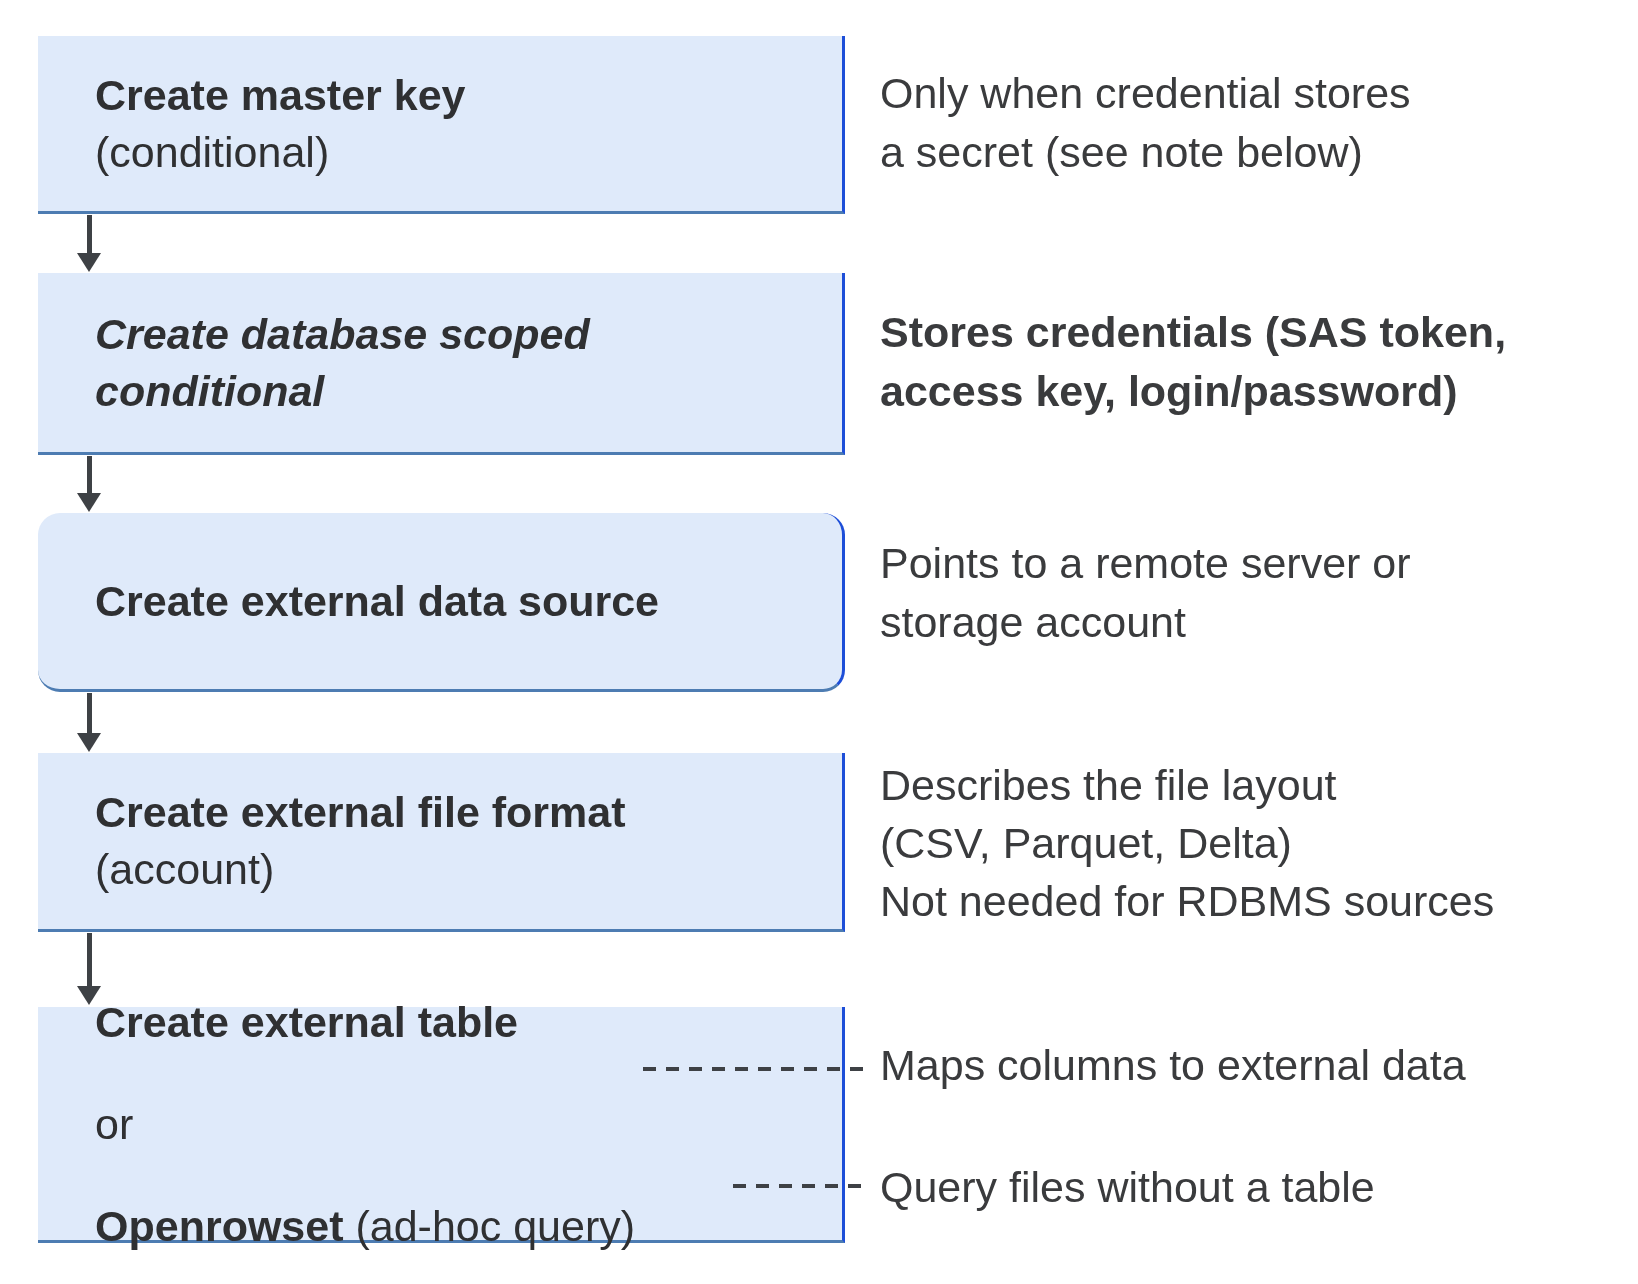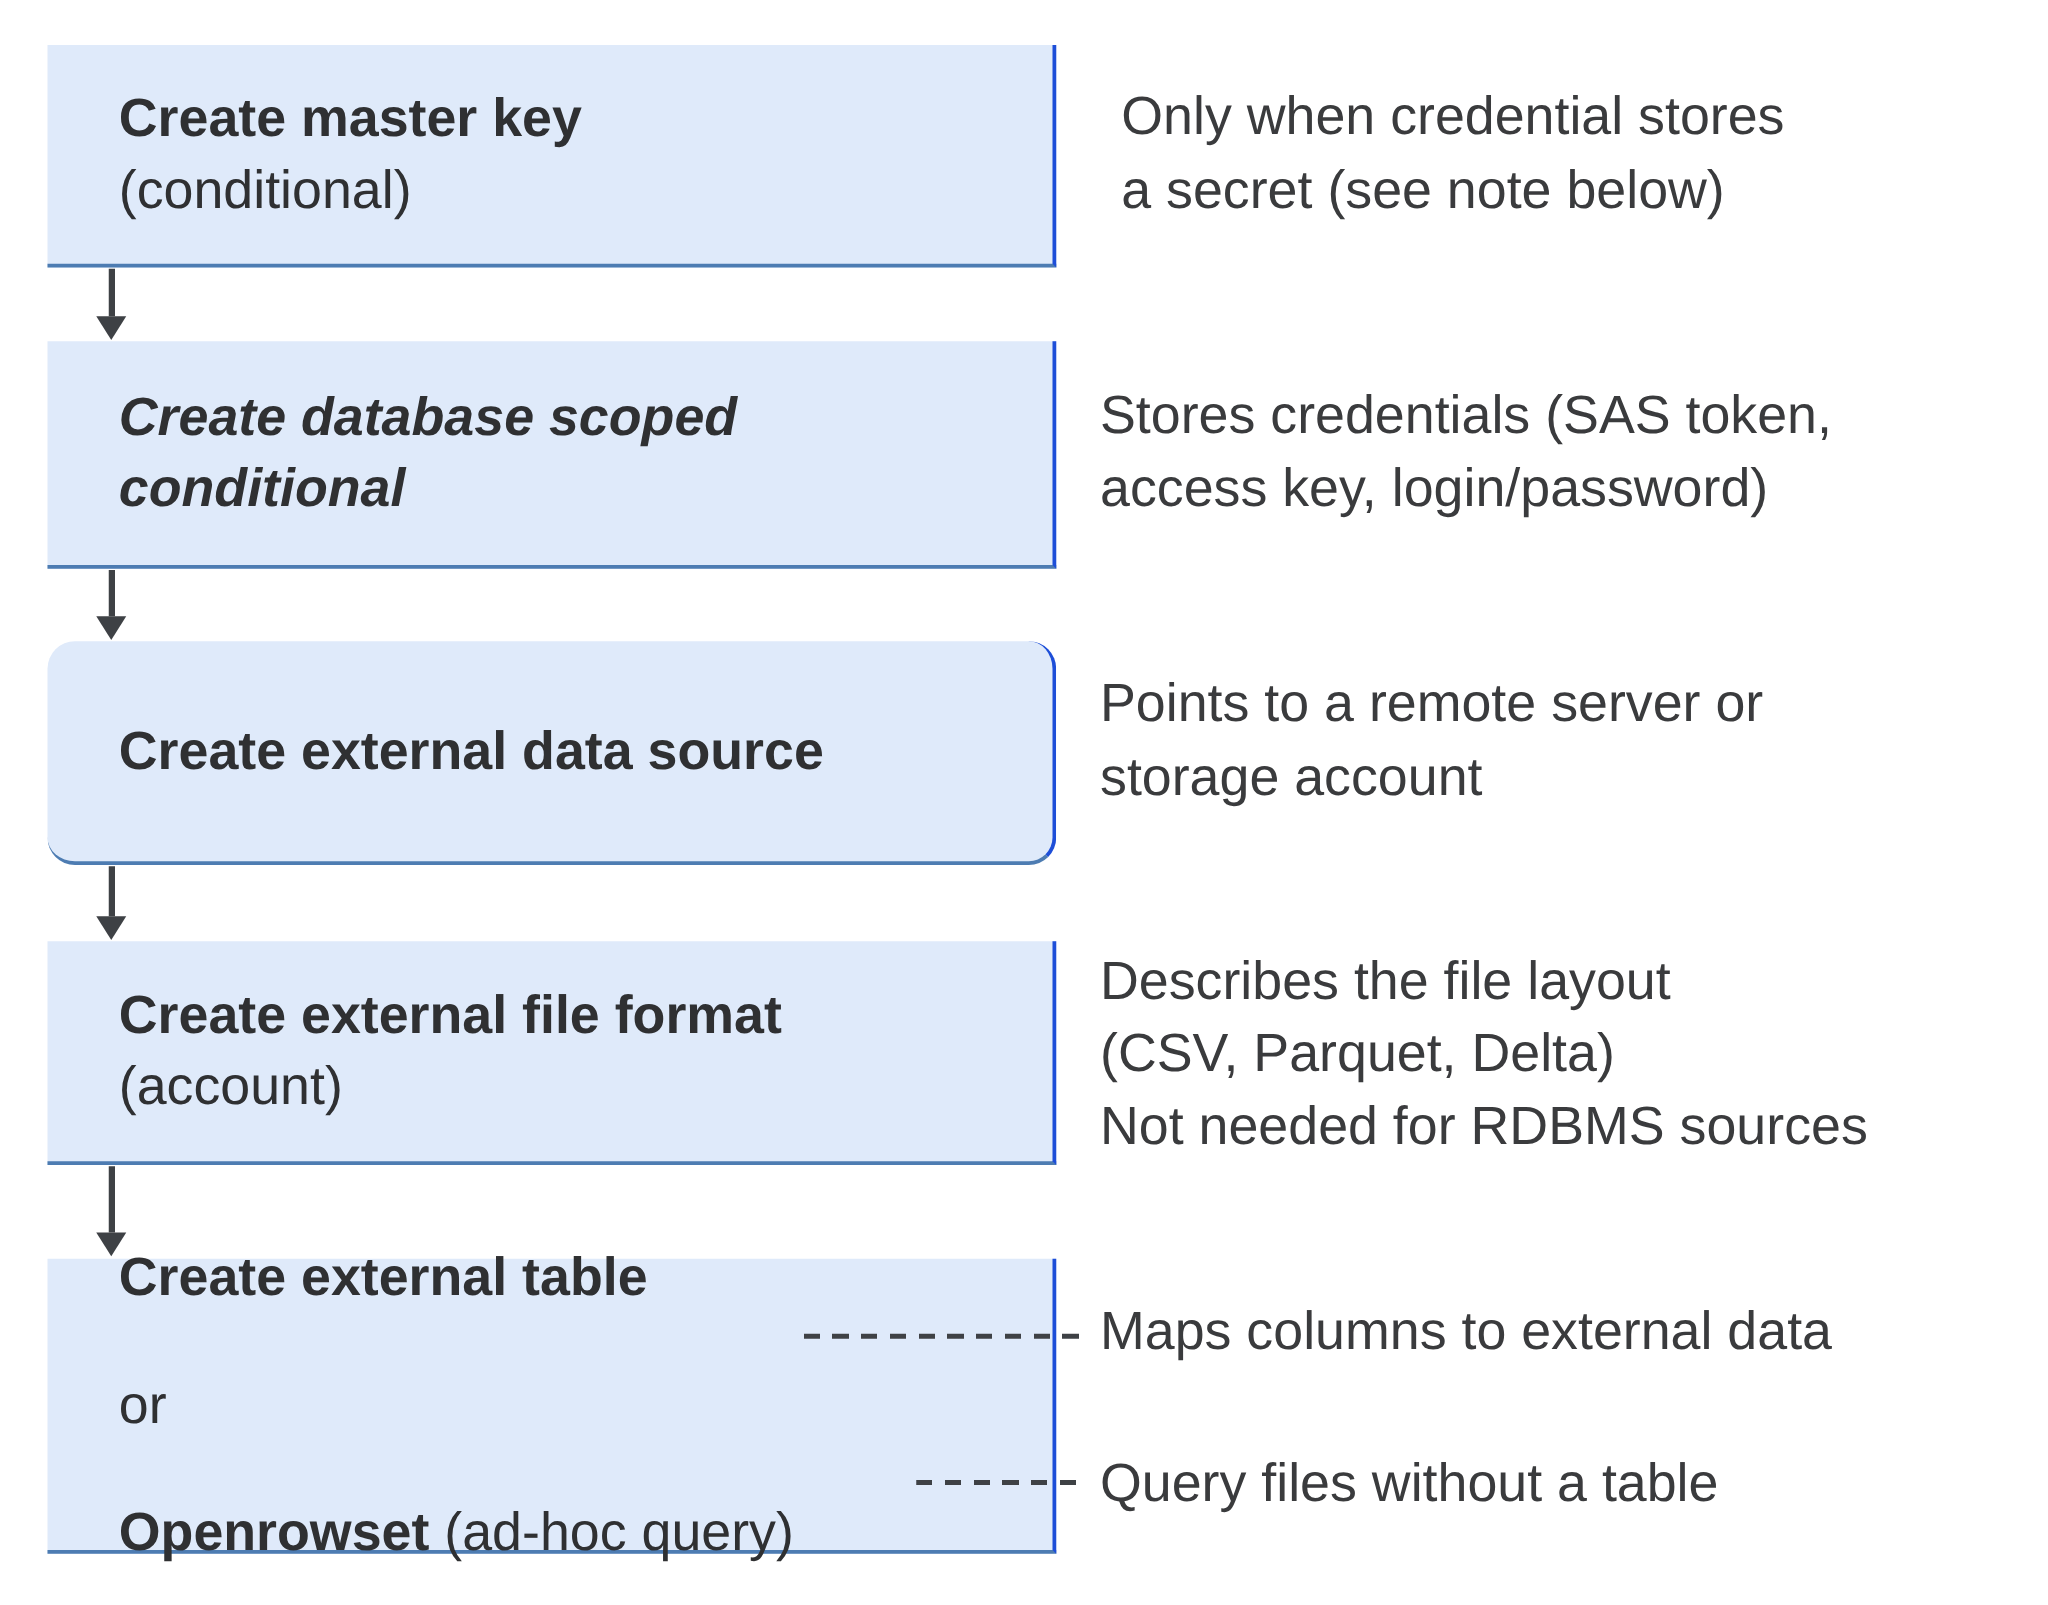--- a/index.html
+++ b/index.html
@@ -59,22 +59,22 @@
 
   
   .note {
     position: absolute;
     left: 880px;
     color: #3a3b3d;
     font-size: 43px;
     line-height: 59px;
     white-space: nowrap;
   }
-  .note1 { top: 64px; margin-left: 17px; }
-  .note2 { top: 303px; }
+  .note1 { top: 64px; }
+  .note2 { top: 303px; font-weight: bold; }
   .note3 { top: 534px; }
   .note4 { top: 756px; line-height: 58px; }
   .note5 { top: 1036px; }
   .note6 { top: 1158px; }
 
   
   .dash {
     position: absolute;
     height: 4px;
     background: repeating-linear-gradient(to right, #3e4145 0 13px, transparent 13px 23px);

